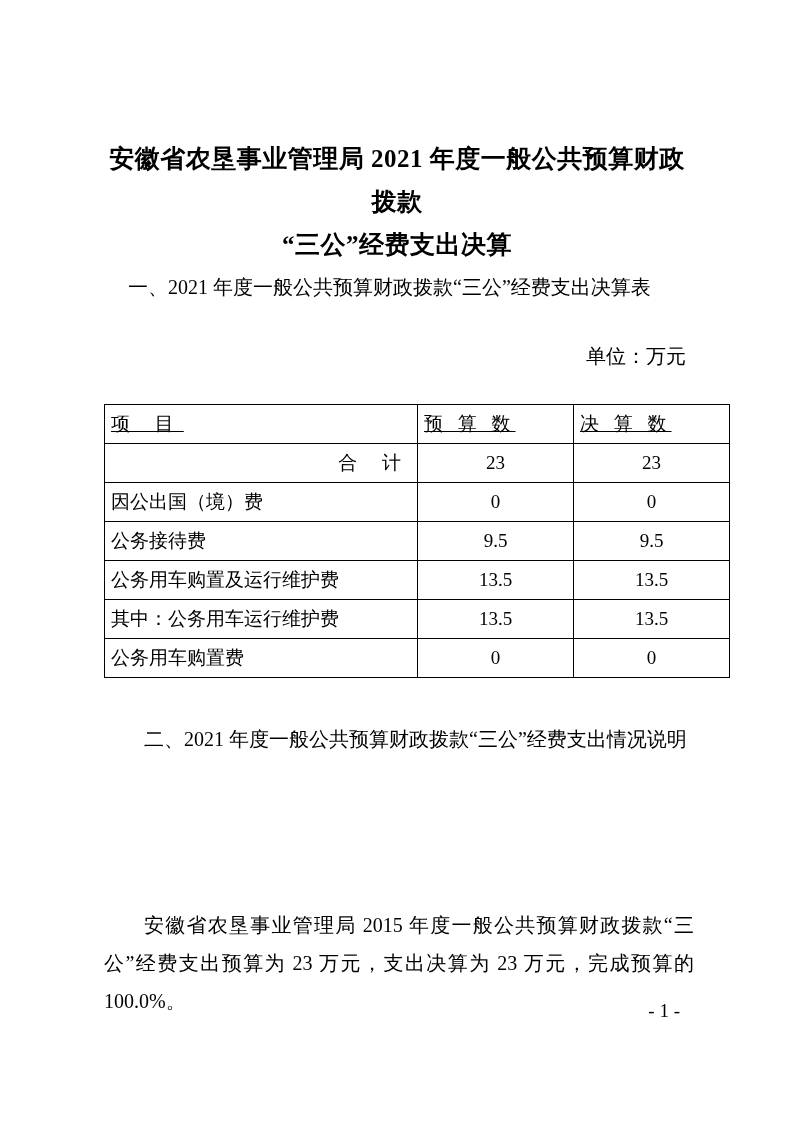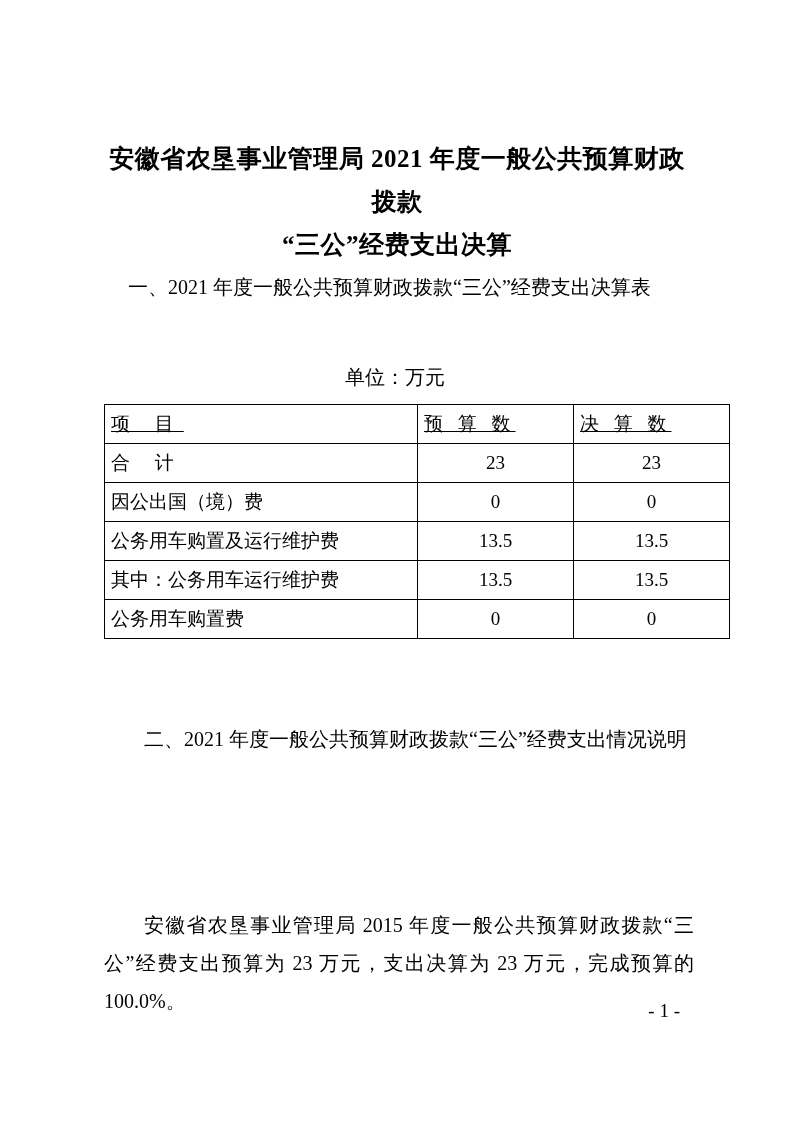--- a/index.html
+++ b/index.html
@@ -46,25 +46,24 @@
     left: 88px;
     top: 268px;
     width: 590px;
     text-indent: 40px;
   }
   .unit-line {
     position: absolute;
     left: 104px;
     top: 343px;
     width: 586px;
-    text-align: center;
+    text-align: right;
     font-size: 20px;
     padding-right: 4px;
     box-sizing: border-box;
-    margin-top: 21px;
   }
   table.budget {
     position: absolute;
     left: 104px;
     top: 404px;
     width: 586px;
     border-collapse: collapse;
     table-layout: fixed;
     font-size: 19px;
   }
@@ -80,21 +79,21 @@
     letter-spacing: 5px;
     font-size: 19px;
     text-decoration: underline;
   }
   table.budget thead th:first-child {
     letter-spacing: 10px;
   }
   .col-item { width: 300px; }
   .col-num { width: 143px; text-align: center; }
   .row-total td:first-child {
-    text-align: left;
+    text-align: right;
     letter-spacing: 10px;
     margin-left: 47px;
   }
   .row-total td {
     font-weight: bold;
     text-align: center;
   }
   .cell-left { text-align: left; padding-left: 10px; }
   .cell-center { }
   .cell-indent { text-align: left; padding-left: 22px; }
@@ -159,20 +158,25 @@
         <td>合  计</td>
         <td class="col-num">23</td>
         <td class="col-num">23</td>
       </tr>
       <tr>
         <td class="cell-left">因公出国（境）费</td>
         <td class="col-num">0</td>
         <td class="col-num">0</td>
       </tr>
       <tr>
+        <td class="cell-left">公务接待费</td>
+        <td class="col-num">9.5</td>
+        <td class="col-num">9.5</td>
+      </tr>
+      <tr>
         <td class="cell-left">公务用车购置及运行维护费</td>
         <td class="col-num">13.5</td>
         <td class="col-num">13.5</td>
       </tr>
       <tr>
         <td class="cell-indent">其中：公务用车运行维护费</td>
         <td class="col-num">13.5</td>
         <td class="col-num">13.5</td>
       </tr>
       <tr>

